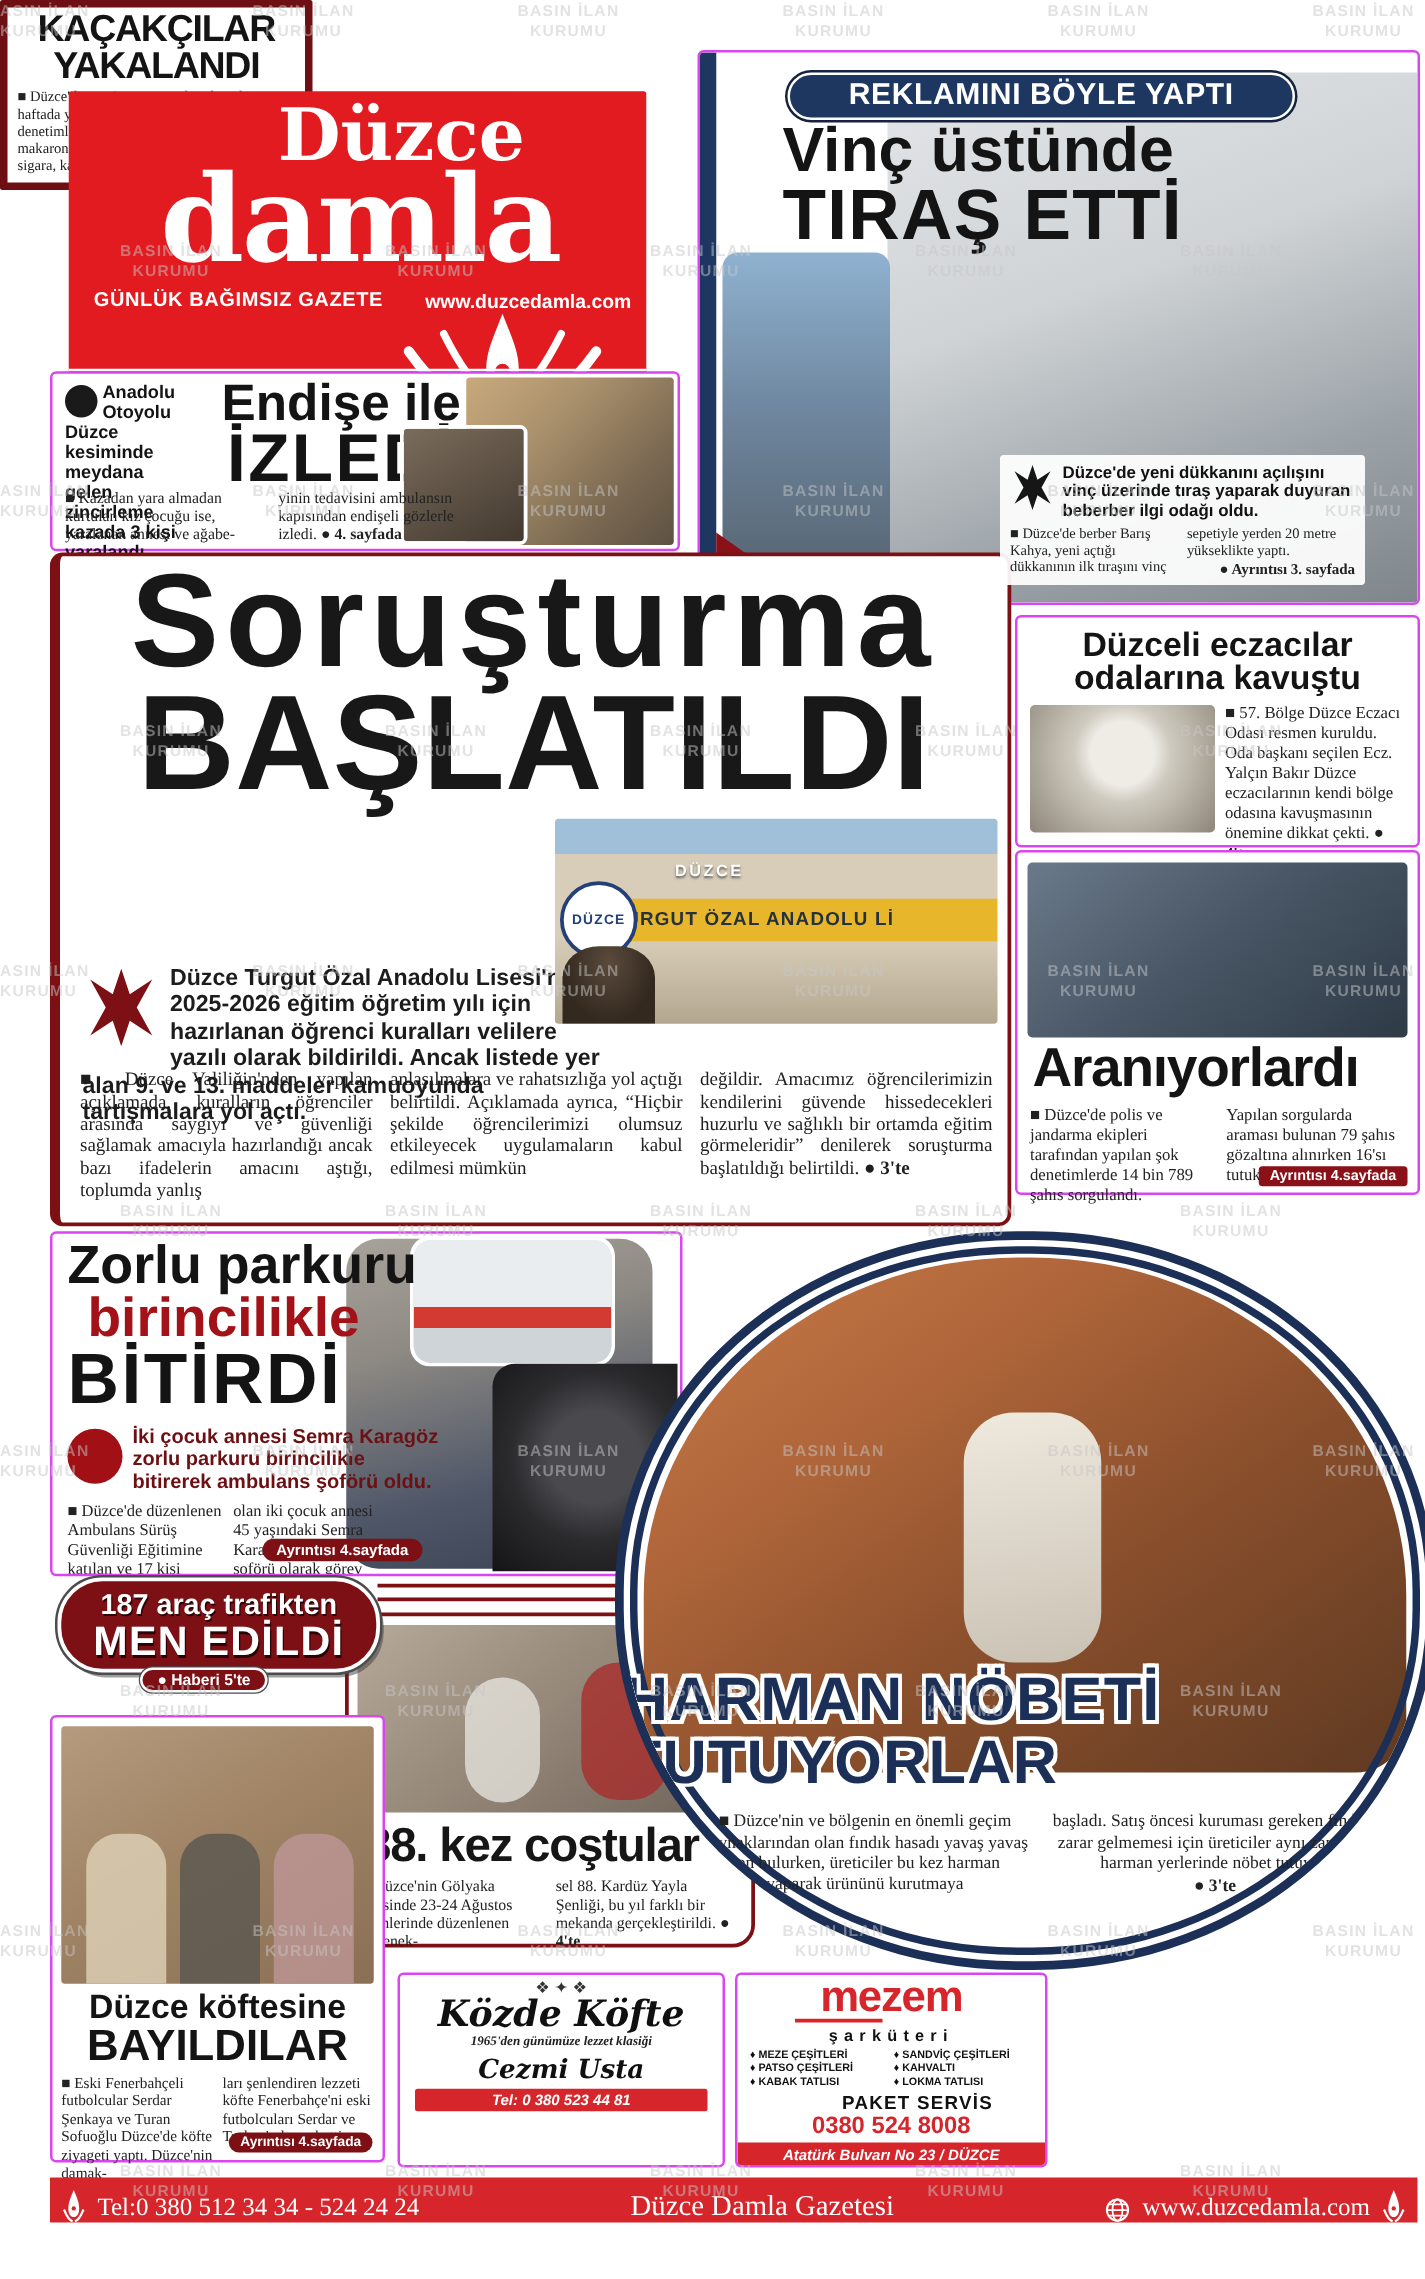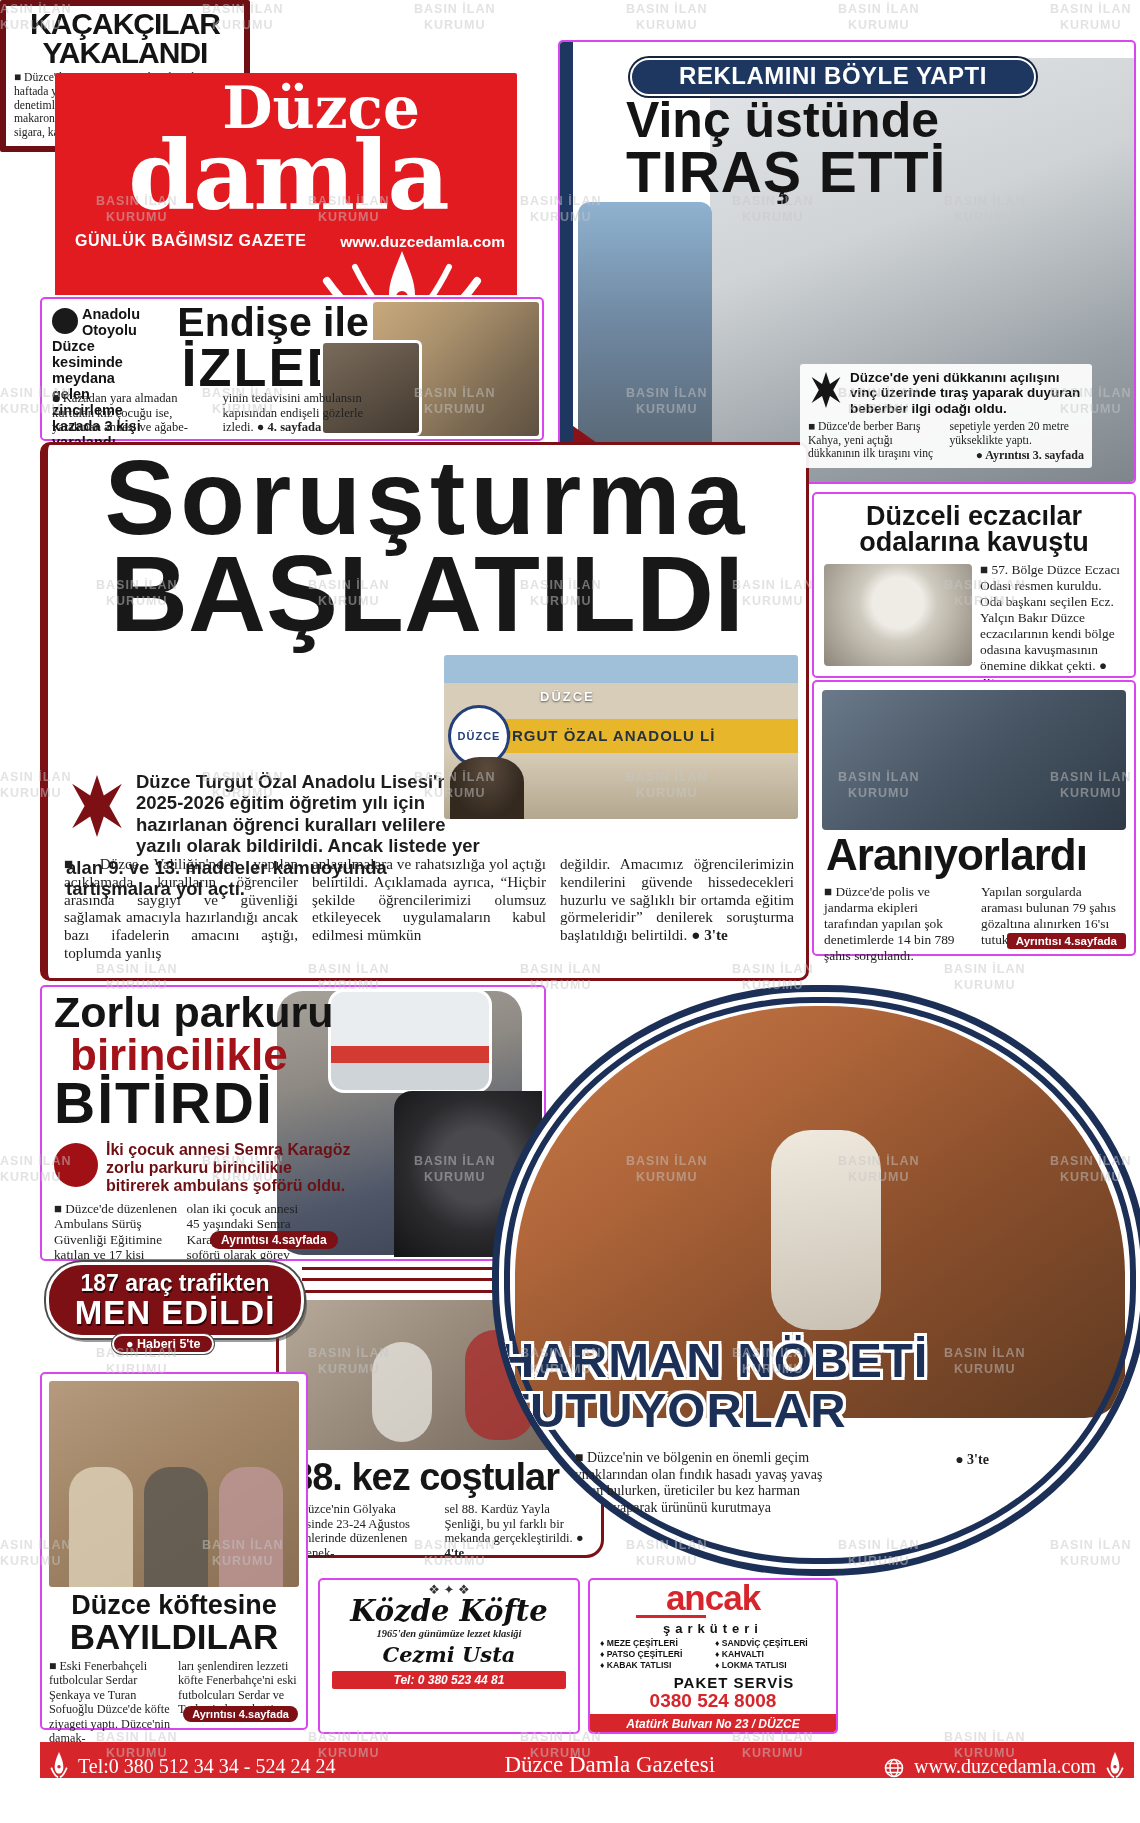--- a/index.html
+++ b/index.html
@@ -357,20 +357,21 @@
       <div class="sack"></div>
     </div>
     <div class="ring"></div>
     <div class="title">
       <div class="l1">HARMAN NÖBETİ</div>
       <div class="l2">TUTUYORLAR</div>
     </div>
     <div class="cols serif">
       <div>■ Düzce'nin ve bölgenin en önemli geçim kaynaklarından olan fındık hasadı yavaş yavaş son bulurken, üreticiler bu kez harman yaparak ürününü kurutmaya</div>
       <div>
+        <span>başladı. Satış öncesi kuruması gereken fındığa zarar gelmemesi için üreticiler aynı zamanda harman yerlerinde nöbet tutuyor.</span>
         <div class="more">● 3'te</div>
       </div>
     </div>
   </section>
 
   <section id="senlik" class="box">
     <div class="ph">
       <div class="c1"></div>
       <div class="c2"></div>
     </div>
@@ -401,21 +402,21 @@
 
   <section id="kozde" class="box">
     <div class="orn">❖ ✦ ❖</div>
     <div class="name">Közde Köfte</div>
     <div class="tag">1965'den günümüze lezzet klasiği</div>
     <div class="chef">Cezmi Usta</div>
     <div class="phone">Tel: 0 380 523 44 81</div>
   </section>
 
   <section id="mezem" class="box">
-    <div class="logo">ancak</div>
+    <div class="logo">mezem</div>
     <div class="rule"></div>
     <div class="sub">şarküteri</div>
     <div class="items">
       <span class="mz-item">MEZE ÇEŞİTLERİ</span>
       <span class="mz-item">SANDVİÇ ÇEŞİTLERİ</span>
       <span class="mz-item">PATSO ÇEŞİTLERİ</span>
       <span class="mz-item">KAHVALTI</span>
       <span class="mz-item">KABAK TATLISI</span>
       <span class="mz-item">LOKMA TATLISI</span>
     </div>

